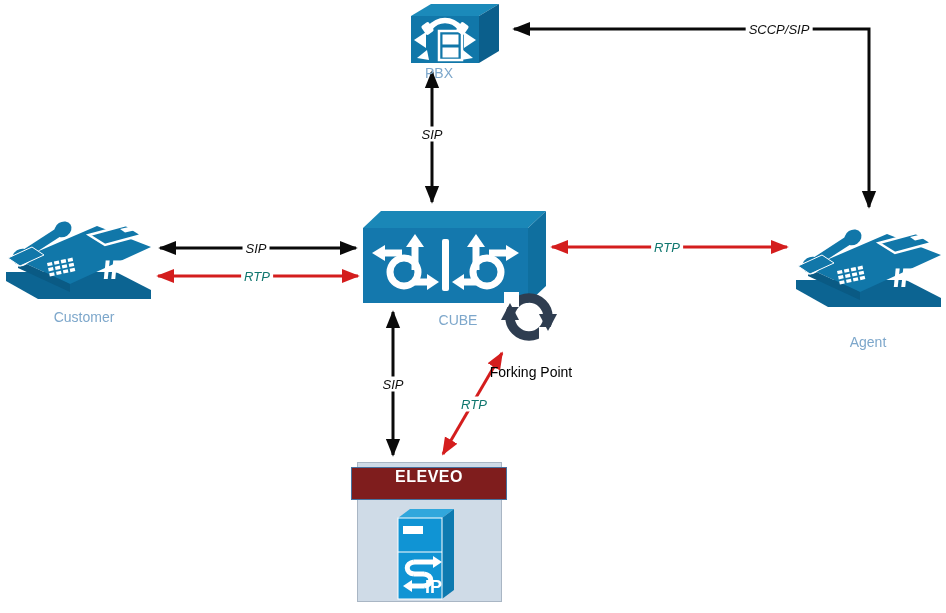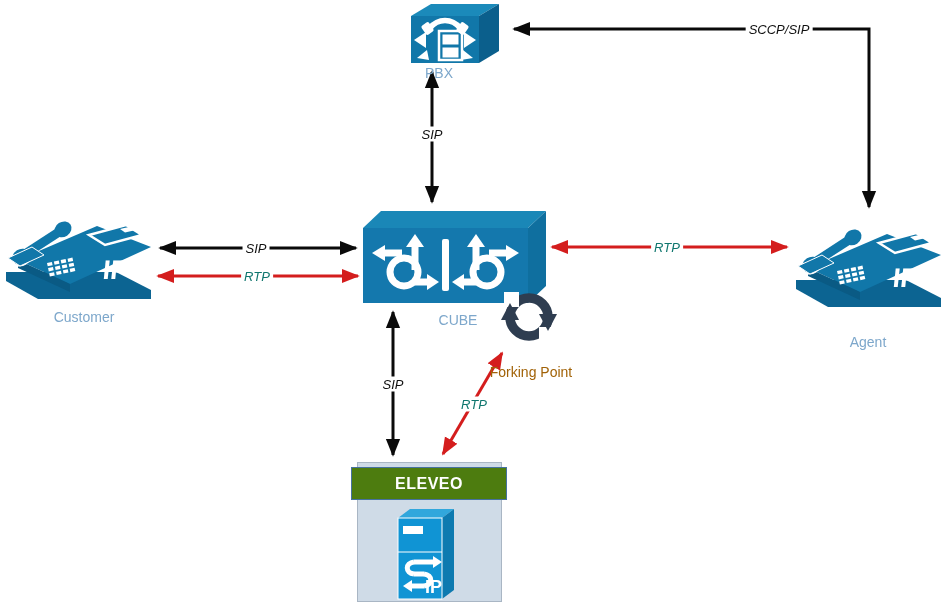--- a/index.html
+++ b/index.html
@@ -13,31 +13,31 @@
     position:absolute;z-index:3;transform:translate(-50%,-50%);
     color:#7da7cb;font-size:14px;white-space:nowrap;
   }
   .link-label{
     position:absolute;z-index:3;transform:translate(-50%,-50%);
     background:#ffffff;padding:0 3px;font-size:13px;color:#111111;white-space:nowrap;font-style:italic;
   }
   .link-label.red{color:#0f766e;}
   .fork-label{
     position:absolute;z-index:3;transform:translate(-50%,-50%);
-    width:84px;text-align:center;color:#a16207;font-size:14px;line-height:19px;white-space:normal;
+    width:84px;text-align:center;color:#000000;font-size:14px;line-height:19px;white-space:normal;
   }
   .eleveo-body{
     position:absolute;left:357px;top:462px;width:145px;height:140px;z-index:2;
     background:#cfdbe7;border:1px solid #a9b6c4;box-sizing:border-box;
   }
   .eleveo-header{
     position:absolute;left:351px;top:467px;width:156px;height:33px;z-index:3;
-    background:#4d7c0f;border:1px solid #46729f;box-sizing:border-box;
+    background:#7f1d1d;border:1px solid #46729f;box-sizing:border-box;
     color:#ffffff;font-weight:bold;font-size:16px;letter-spacing:.5px;
-    display:flex;align-items:center;justify-content:center;
+    display:flex;align-items:flex-start;justify-content:center;
   }
 </style>
 </head>
 <body>
 
 <div class="canvas">
 
   <svg class="links-layer" width="946" height="613">
     <defs>
       <marker id="mB" viewBox="0 0 10 10" refX="9" refY="5" markerWidth="6" markerHeight="6" orient="auto-start-reverse">

